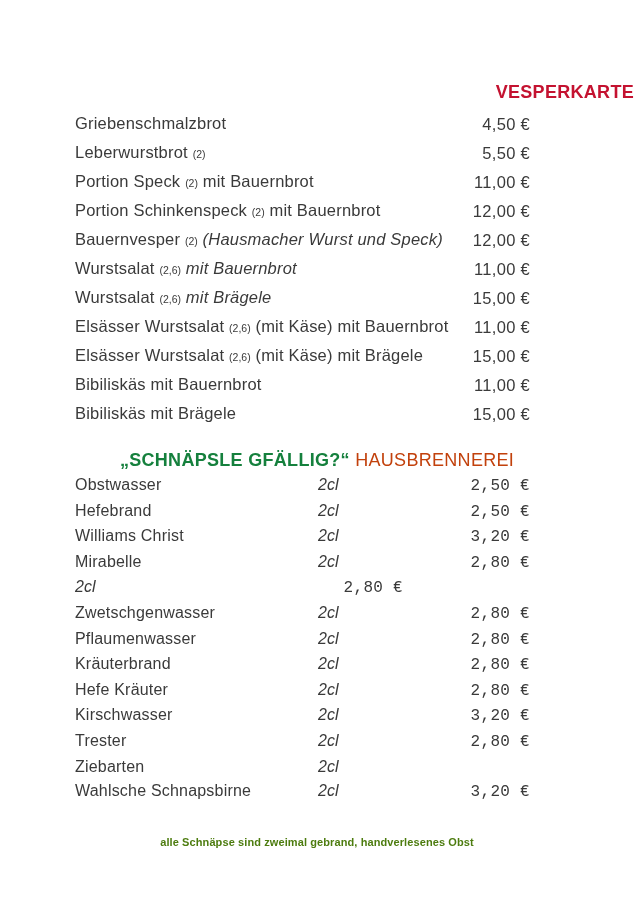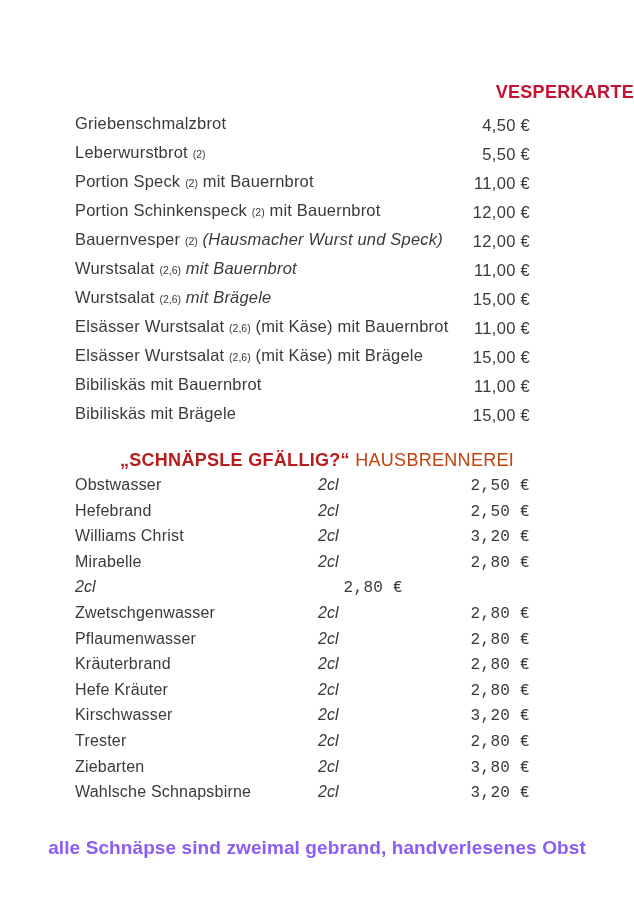--- a/index.html
+++ b/index.html
@@ -7,39 +7,39 @@
     width:634px;height:898px;background:#ffffff;overflow:hidden;
     font-family:"Liberation Sans",sans-serif;color:#3a3a3a;
     box-sizing:border-box;position:relative;
   }
   .sec-title{
     text-align:right;font-weight:bold;font-size:18px;letter-spacing:0.3px;
     color:#c41230;padding-top:82px;margin:0;
   }
   .content{padding-left:75px;padding-right:104px;}
   .vesper-list{margin-top:7px;}
-  .vrow{display:flex;align-items:flex-end;line-height:27px;font-size:16.5px;}
+  .vrow{display:flex;align-items:center;line-height:27px;font-size:16.5px;}
   .vrow .nm{flex:1;white-space:nowrap;letter-spacing:0.2px;}
   .note{font-size:10.5px;letter-spacing:0;}
   .it{font-style:italic;}
   .pr{min-width:72px;text-align:right;white-space:nowrap;letter-spacing:0.3px;}
   .sec2-title{
     text-align:center;font-size:18px;margin-top:21px;margin-bottom:2px;
     letter-spacing:0.3px;
   }
-  .sec2-title .red{color:#b91c1c;font-weight:bold;}
+  .sec2-title .red{color:#15803d;font-weight:bold;}
   .sec2-title .dark{color:#c2410c;font-weight:normal;}
   .schnaps-list{margin-top:2px;}
   .srow{display:grid;grid-template-columns:243px 85px 1fr;align-items:baseline;
     line-height:24.6px;font-size:16px;}
   .srow .nm{white-space:nowrap;letter-spacing:0.2px;}
   .srow .qty{text-align:left;font-style:italic;}
   .srow .pr{text-align:right;font-family:Liberation Mono, monospace;}
   .footer-note{
-    text-align:center;color:#8b5cf6;font-weight:bold;font-size:19px;
+    text-align:center;color:#4d7c0f;font-weight:bold;font-size:11px;
     margin-top:31px;letter-spacing:0.1px;
   }
 </style>
 </head>
 <body>
 
 <div class="page">
 
   <h1 class="sec-title">VESPERKARTE</h1>
 
@@ -143,21 +143,20 @@
         <span class="pr">3,20 €</span>
       </div>
     <div class="srow">
         <span class="nm">Trester</span>
         <span class="qty">2cl</span>
         <span class="pr">2,80 €</span>
       </div>
     <div class="srow">
         <span class="nm">Ziebarten</span>
         <span class="qty">2cl</span>
-        <span class="pr">3,80 €</span>
       </div>
     <div class="srow">
         <span class="nm">Wahlsche Schnapsbirne</span>
         <span class="qty">2cl</span>
         <span class="pr">3,20 €</span>
       </div>
   </div>
 
   <div class="footer-note">alle Schnäpse sind zweimal gebrand, handverlesenes Obst</div>
 

